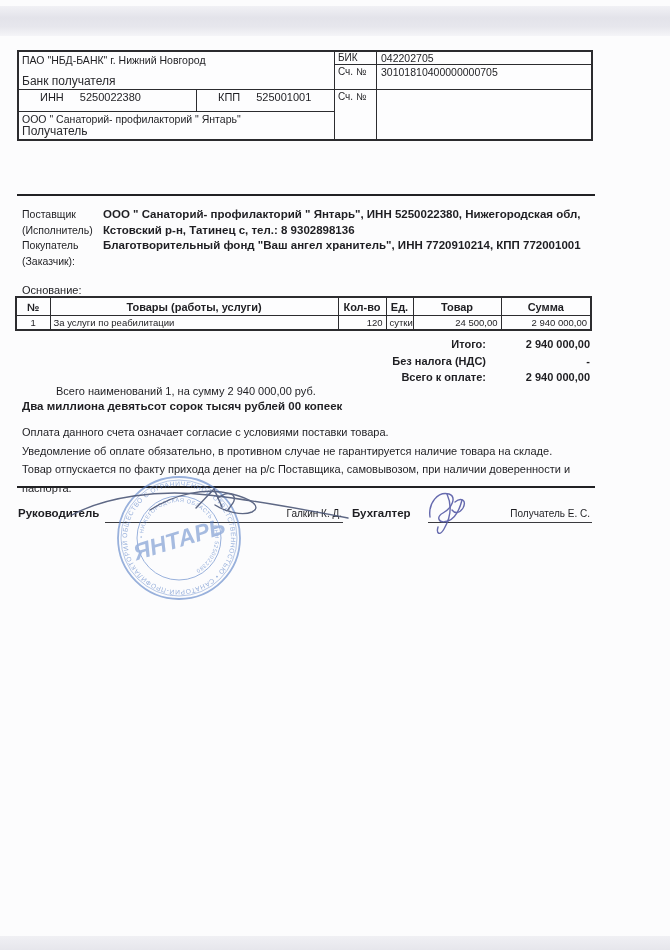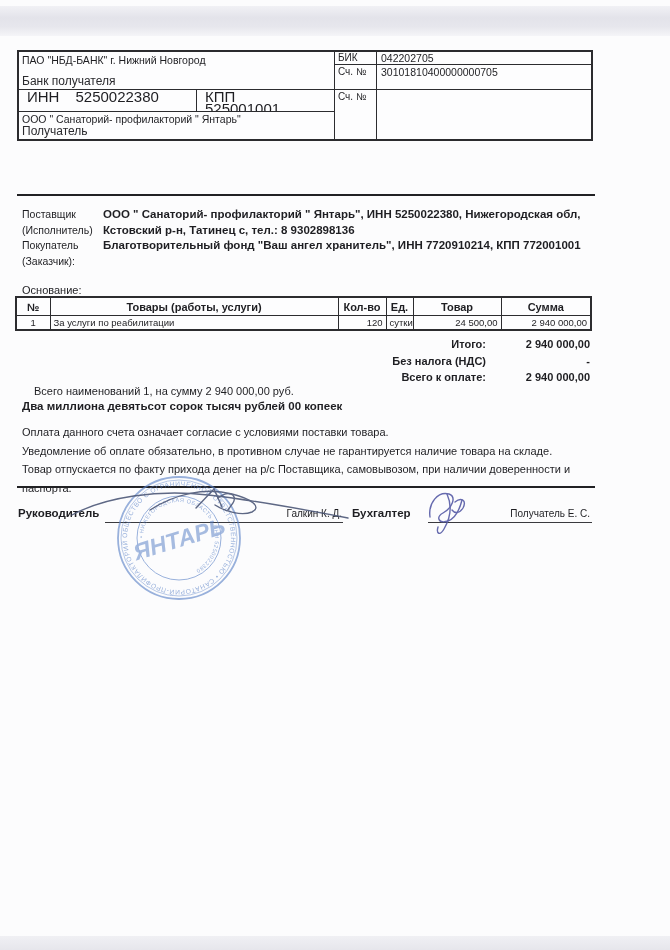--- a/index.html
+++ b/index.html
@@ -11,21 +11,21 @@
   .band-top{position:absolute;left:0;top:6px;width:670px;height:30px;
     background:linear-gradient(180deg,#f1f1f5 0%,#e3e3ea 40%,#e7e7ed 70%,#f5f5f8 100%);}
   .band-bottom{position:absolute;left:0;top:936px;width:670px;height:14px;
     background:linear-gradient(180deg,#f0f0f4 0%,#e6e6ec 100%);}
   
   .bank{position:absolute;left:17px;top:50px;width:576px;height:91px;
     border:2px solid #2b2b2e;box-sizing:border-box;background:#fdfdfe;
     display:grid;grid-template-columns:178px 138px 42px 214px;
     grid-template-rows:13px 25px 22px 27px;}
   .bank div{box-sizing:border-box;overflow:hidden;}
-  .bc{font-size:15px;line-height:12px;padding:1px 8px;}
+  .bc{font-size:11px;line-height:12px;padding:1px 21px;}
   .br{border-right:1px solid #2c2c2f;}
   .bb{border-bottom:1px solid #2c2c2f;}
   .c-bank{grid-area:1/1/3/3;position:relative;padding:2px 3px;font-size:10.5px;}
   .c-bik-l{grid-area:1/3/2/4;font-size:10px;padding:0 3px;}
   .c-bik-v{grid-area:1/4/2/5;font-size:10.5px;padding:0 4px;}
   .c-ca-l{grid-area:2/3/3/4;font-size:10px;padding:1px 3px;}
   .c-ca-v{grid-area:2/4/3/5;font-size:10.5px;padding:1px 4px;}
   .c-inn{grid-area:3/1/4/2;}
   .c-kpp{grid-area:3/2/4/3;}
   .c-acc-l{grid-area:3/3/5/4;font-size:10px;padding:1px 3px;}
@@ -51,21 +51,21 @@
   table{border-width:2px;}
   th{font-size:11px;font-weight:bold;height:17px;padding:0 3px;text-align:center;}
   td{font-size:9.5px;height:13px;padding:0 3px;white-space:nowrap;}
   .al{text-align:left;}.ar{text-align:right;}.ac{text-align:center;}
   
   .totals{position:absolute;left:280px;top:336px;width:310px;}
   .t-row{display:flex;line-height:16.5px;}
   .t-label{flex:1;text-align:right;font-size:11px;font-weight:bold;}
   .t-value{flex:0 0 104px;text-align:right;font-size:11px;font-weight:bold;}
   
-  .sum1{position:absolute;left:10px;top:385px;font-size:11px;padding-left:24px;}
+  .sum1{position:absolute;left:32px;top:385px;font-size:11px;padding-left:24px;}
   .sum2{position:absolute;left:22px;top:400px;font-size:11.5px;font-weight:bold;}
   .terms{position:absolute;left:22px;top:423px;width:565px;font-size:11px;line-height:18.5px;}
   
   .sig-label{position:absolute;font-size:11.5px;font-weight:bold;top:507px;}
   .dir-label{left:18px;}
   .acc-label{left:352px;}
   .sig-line{position:absolute;top:522px;height:1.4px;background:#3a3a3e;}
   .dir-line{left:105px;width:238px;}
   .acc-line{left:428px;width:164px;}
   .sig-name{position:absolute;top:508px;font-size:10px;text-align:right;}

